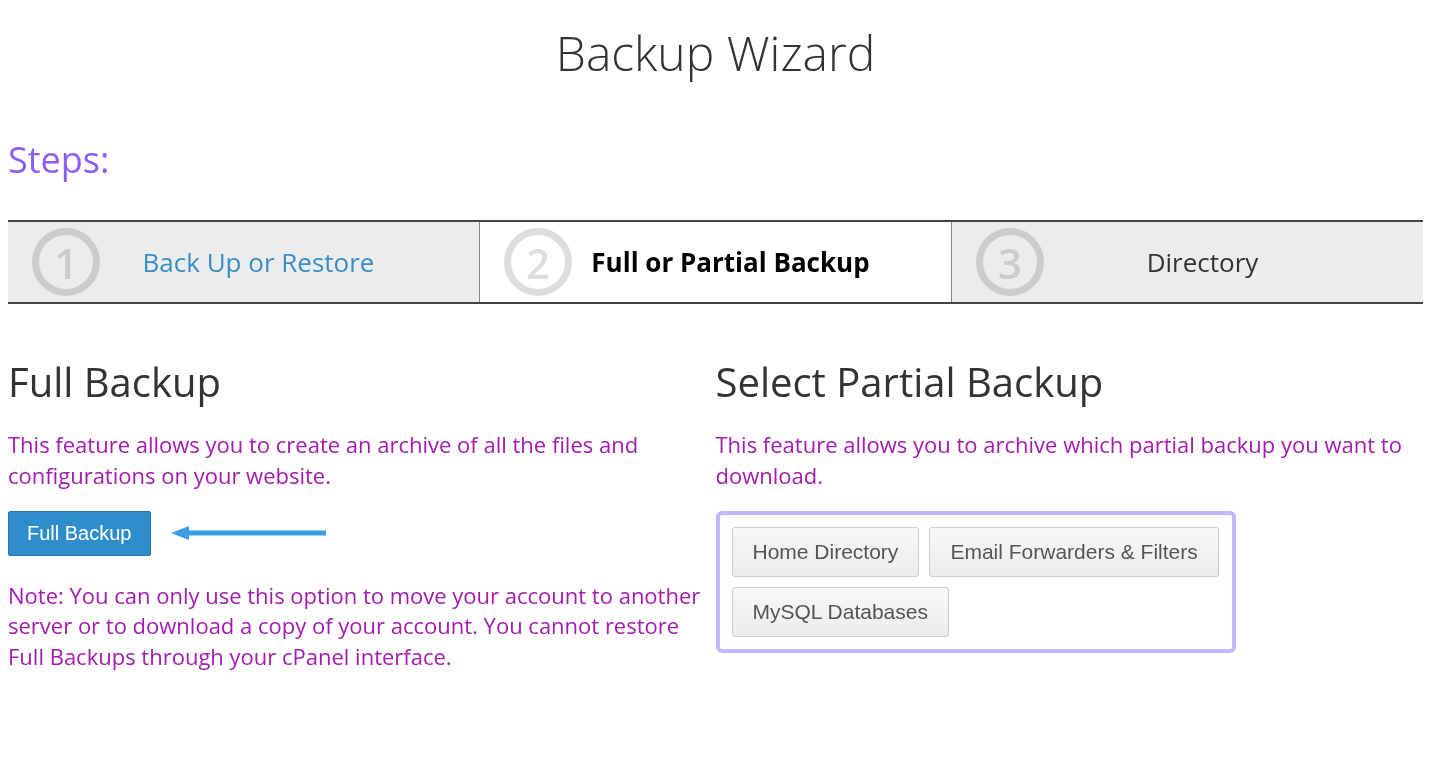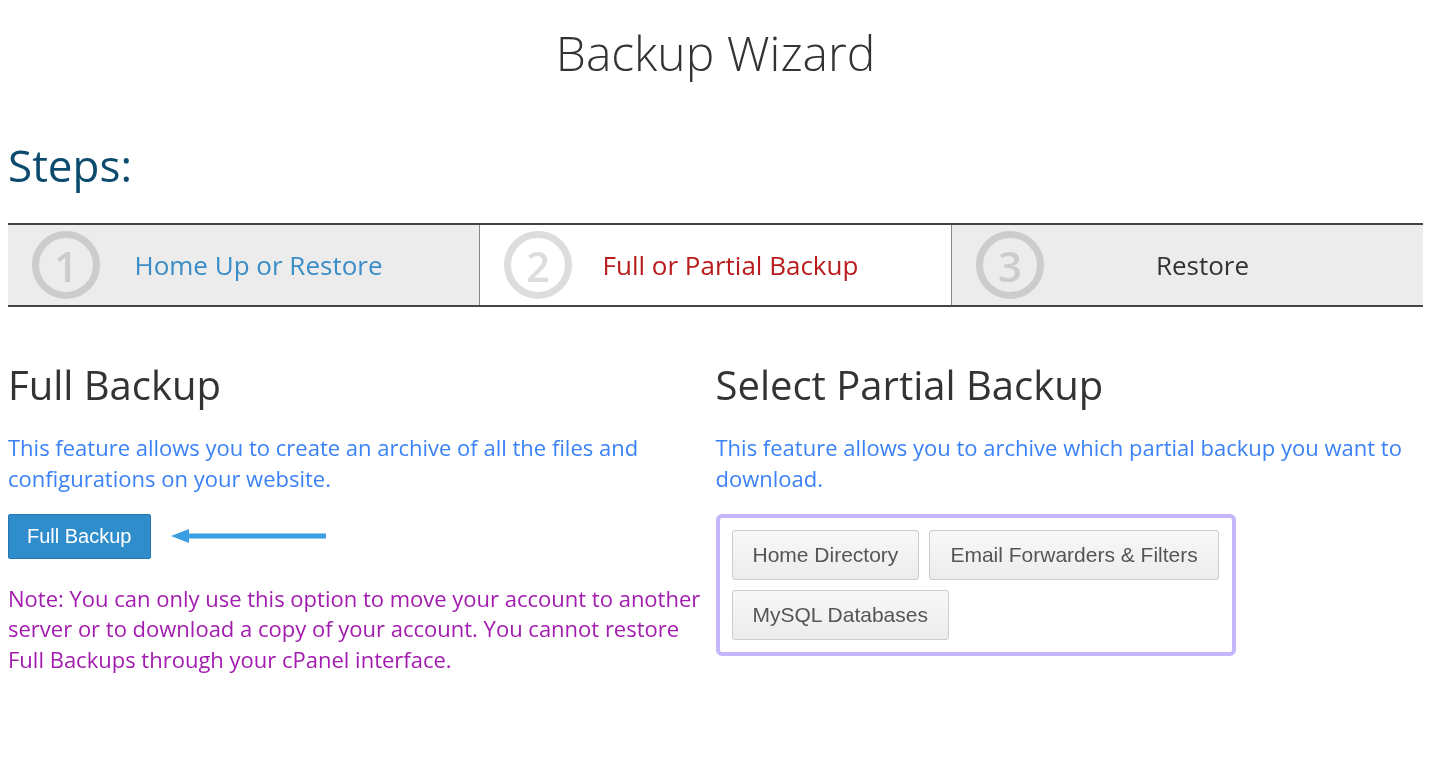--- a/index.html
+++ b/index.html
@@ -14,24 +14,24 @@
       padding: 0 8px;
     }
     .page-title {
       font-size: 48px;
       font-weight: 300;
       color: #333;
       margin: 20px 0 50px 0;
       text-align: center;
     }
     .steps-title {
-      font-size: 44px;
+      font-size: 36px;
       font-weight: 400;
-      color: #0c4a6e;
-      margin-bottom: 28px;
+      color: #8b5cf6;
+      margin-bottom: 36px;
     }
     .steps-container {
       display: flex;
       border-top: 2px solid #444;
       border-bottom: 2px solid #444;
       margin-bottom: 50px;
     }
     .step-item {
       flex: 1;
       display: flex;
@@ -72,38 +72,38 @@
       font-weight: 400;
       color: #333;
       margin-left: 30px;
       position: relative;
       z-index: 1;
     }
     .step-item.link .step-label {
       color: #3a8dc7;
     }
     .step-item.active .step-label {
-      font-weight: 400;
-      color: #b91c1c;
+      font-weight: 700;
+      color: #000000;
     }
     .content-columns {
       display: flex;
     }
     .column {
       flex: 1;
     }
     .section-title {
       font-size: 40px;
       font-weight: 400;
       color: #333;
       margin-bottom: 20px;
     }
     .section-desc {
       font-size: 22px;
-      color: #3b82f6;
+      color: #a21caf;
       line-height: 1.4;
       margin-bottom: 20px;
     }
     .primary-button {
       background: #2f8dcb;
       color: #fff;
       border: 1px solid #2677ae;
       padding: 10px 18px;
       font-size: 20px;
       cursor: pointer;
@@ -149,29 +149,29 @@
 </head>
 <body>
 
 <h1 class="page-title">Backup Wizard</h1>
 
 <h2 class="steps-title">Steps:</h2>
 
 <div class="steps-container">
   <div class="step-item link">
     <div class="step-number">1</div>
-    <div class="step-label">Home Up or Restore</div>
+    <div class="step-label">Back Up or Restore</div>
   </div>
   <div class="step-item active">
     <div class="step-number">2</div>
     <div class="step-label">Full or Partial Backup</div>
   </div>
   <div class="step-item">
     <div class="step-number">3</div>
-    <div class="step-label">Restore</div>
+    <div class="step-label">Directory</div>
   </div>
 </div>
 
 <div class="content-columns">
 
   <div class="column">
     <h2 class="section-title">Full Backup</h2>
     <p class="section-desc">This feature allows you to create an archive of all the files and configurations on your website.</p>
     <div class="button-row">
       <button class="primary-button">Full Backup</button>

